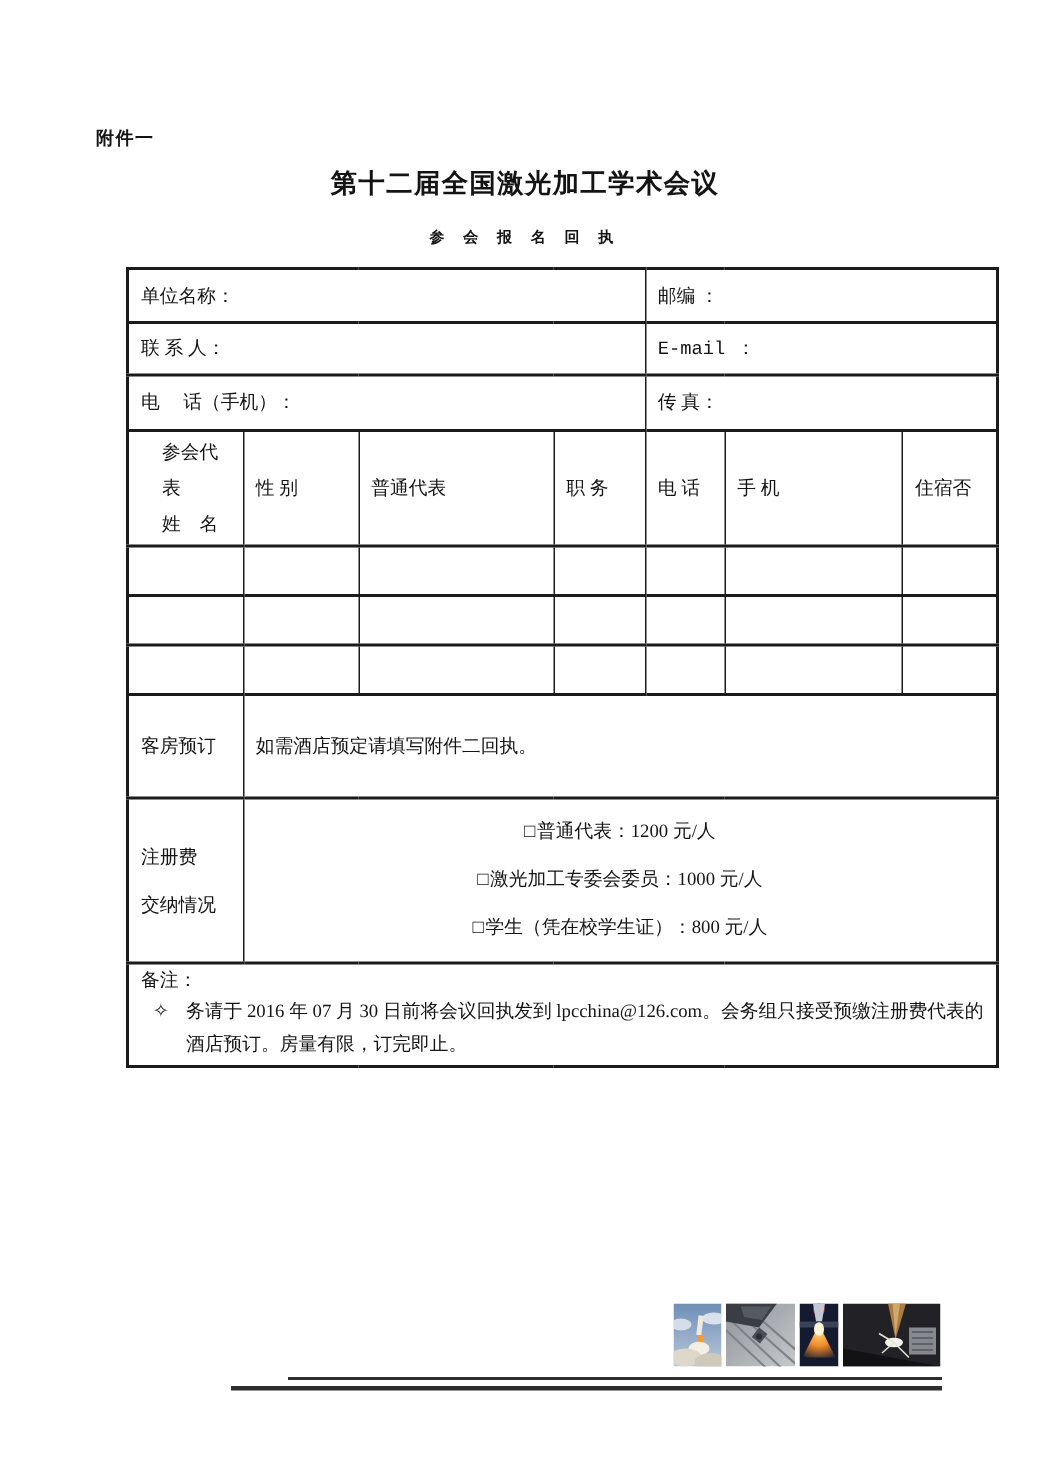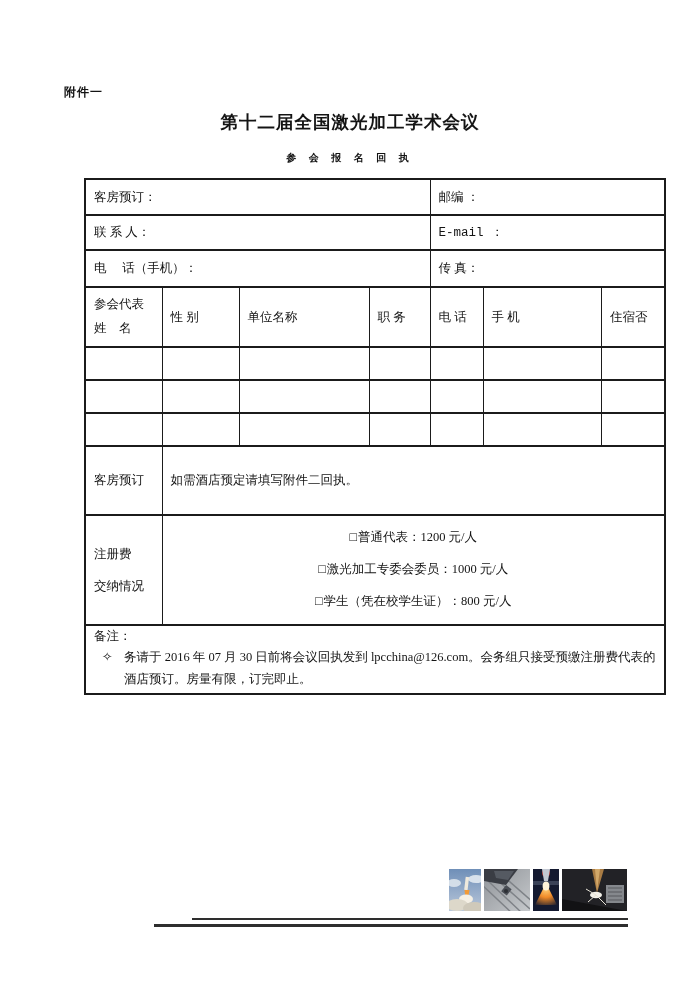--- a/index.html
+++ b/index.html
@@ -27,21 +27,21 @@
     border:2px solid #1b1b1b;
   }
   table.form td {
     border:1px solid #1b1b1b;
     border-top-width:2px; border-bottom-width:2px;
     font-size:12.5px; padding:2px 8px; vertical-align:middle;
     overflow:hidden;
   }
   td.hdr { padding:2px 6px; }
   td.mono { font-family:"Liberation Mono","DejaVu Sans Mono",monospace; font-size:12px; }
-  .two-line { line-height:1.9; }
+  .two-line { line-height:1.9;margin-left:14px; }
   .fee-label { line-height:2.6; }
   td.fee-cell { padding:6px 8px; }
   .fee-line { line-height:2.55; white-space:nowrap;text-align:center; }
   .fee-line .cb { margin-right:1px; }
   td.remarks-cell { vertical-align:top; padding:4px 8px 6px 8px; font-size:12.5px; }
   .remark-item { display:flex; margin-left:8px; margin-top:2px; line-height:1.75; }
   .remark-item .bullet { width:22px; flex:0 0 22px; }
   .remark-item .rtext { flex:1; }
   .footer-photos {
     position:absolute; left:449px; top:869px; height:42px;
@@ -64,40 +64,40 @@
     <col style="width:77px">
       <col style="width:77px">
       <col style="width:130px">
     <col style="width:61px">
       <col style="width:53px">
       <col style="width:118.5px">
       <col style="width:63.5px">
   </colgroup>
   <tbody>
       <tr style="height:36px">
-    <td colspan="4">客房预订：</td>
+    <td colspan="4">单位名称：</td>
     <td colspan="3">邮编 ：</td>
   </tr>
   <tr style="height:35px">
     <td colspan="4">联 系 人：</td>
     <td colspan="3" class="mono">E-mail ：</td>
   </tr>
   <tr style="height:37px">
     <td colspan="4">电　 话（手机）：</td>
     <td colspan="3">传 真：</td>
   </tr>
   <tr style="height:60px">
     <td class="hdr">
       <div class="two-line">
         <div>参会代表</div>
         <div>姓　名</div>
       </div>
     </td>
     <td class="hdr">性 别</td>
-    <td class="hdr">单位名称</td>
+    <td class="hdr">普通代表</td>
     <td class="hdr">职 务</td>
     <td class="hdr">电 话</td>
     <td class="hdr">手 机</td>
     <td class="hdr">住宿否</td>
   </tr>
   <tr style="height:33px">
     <td></td>
         <td></td>
     <td></td>
         <td></td>

